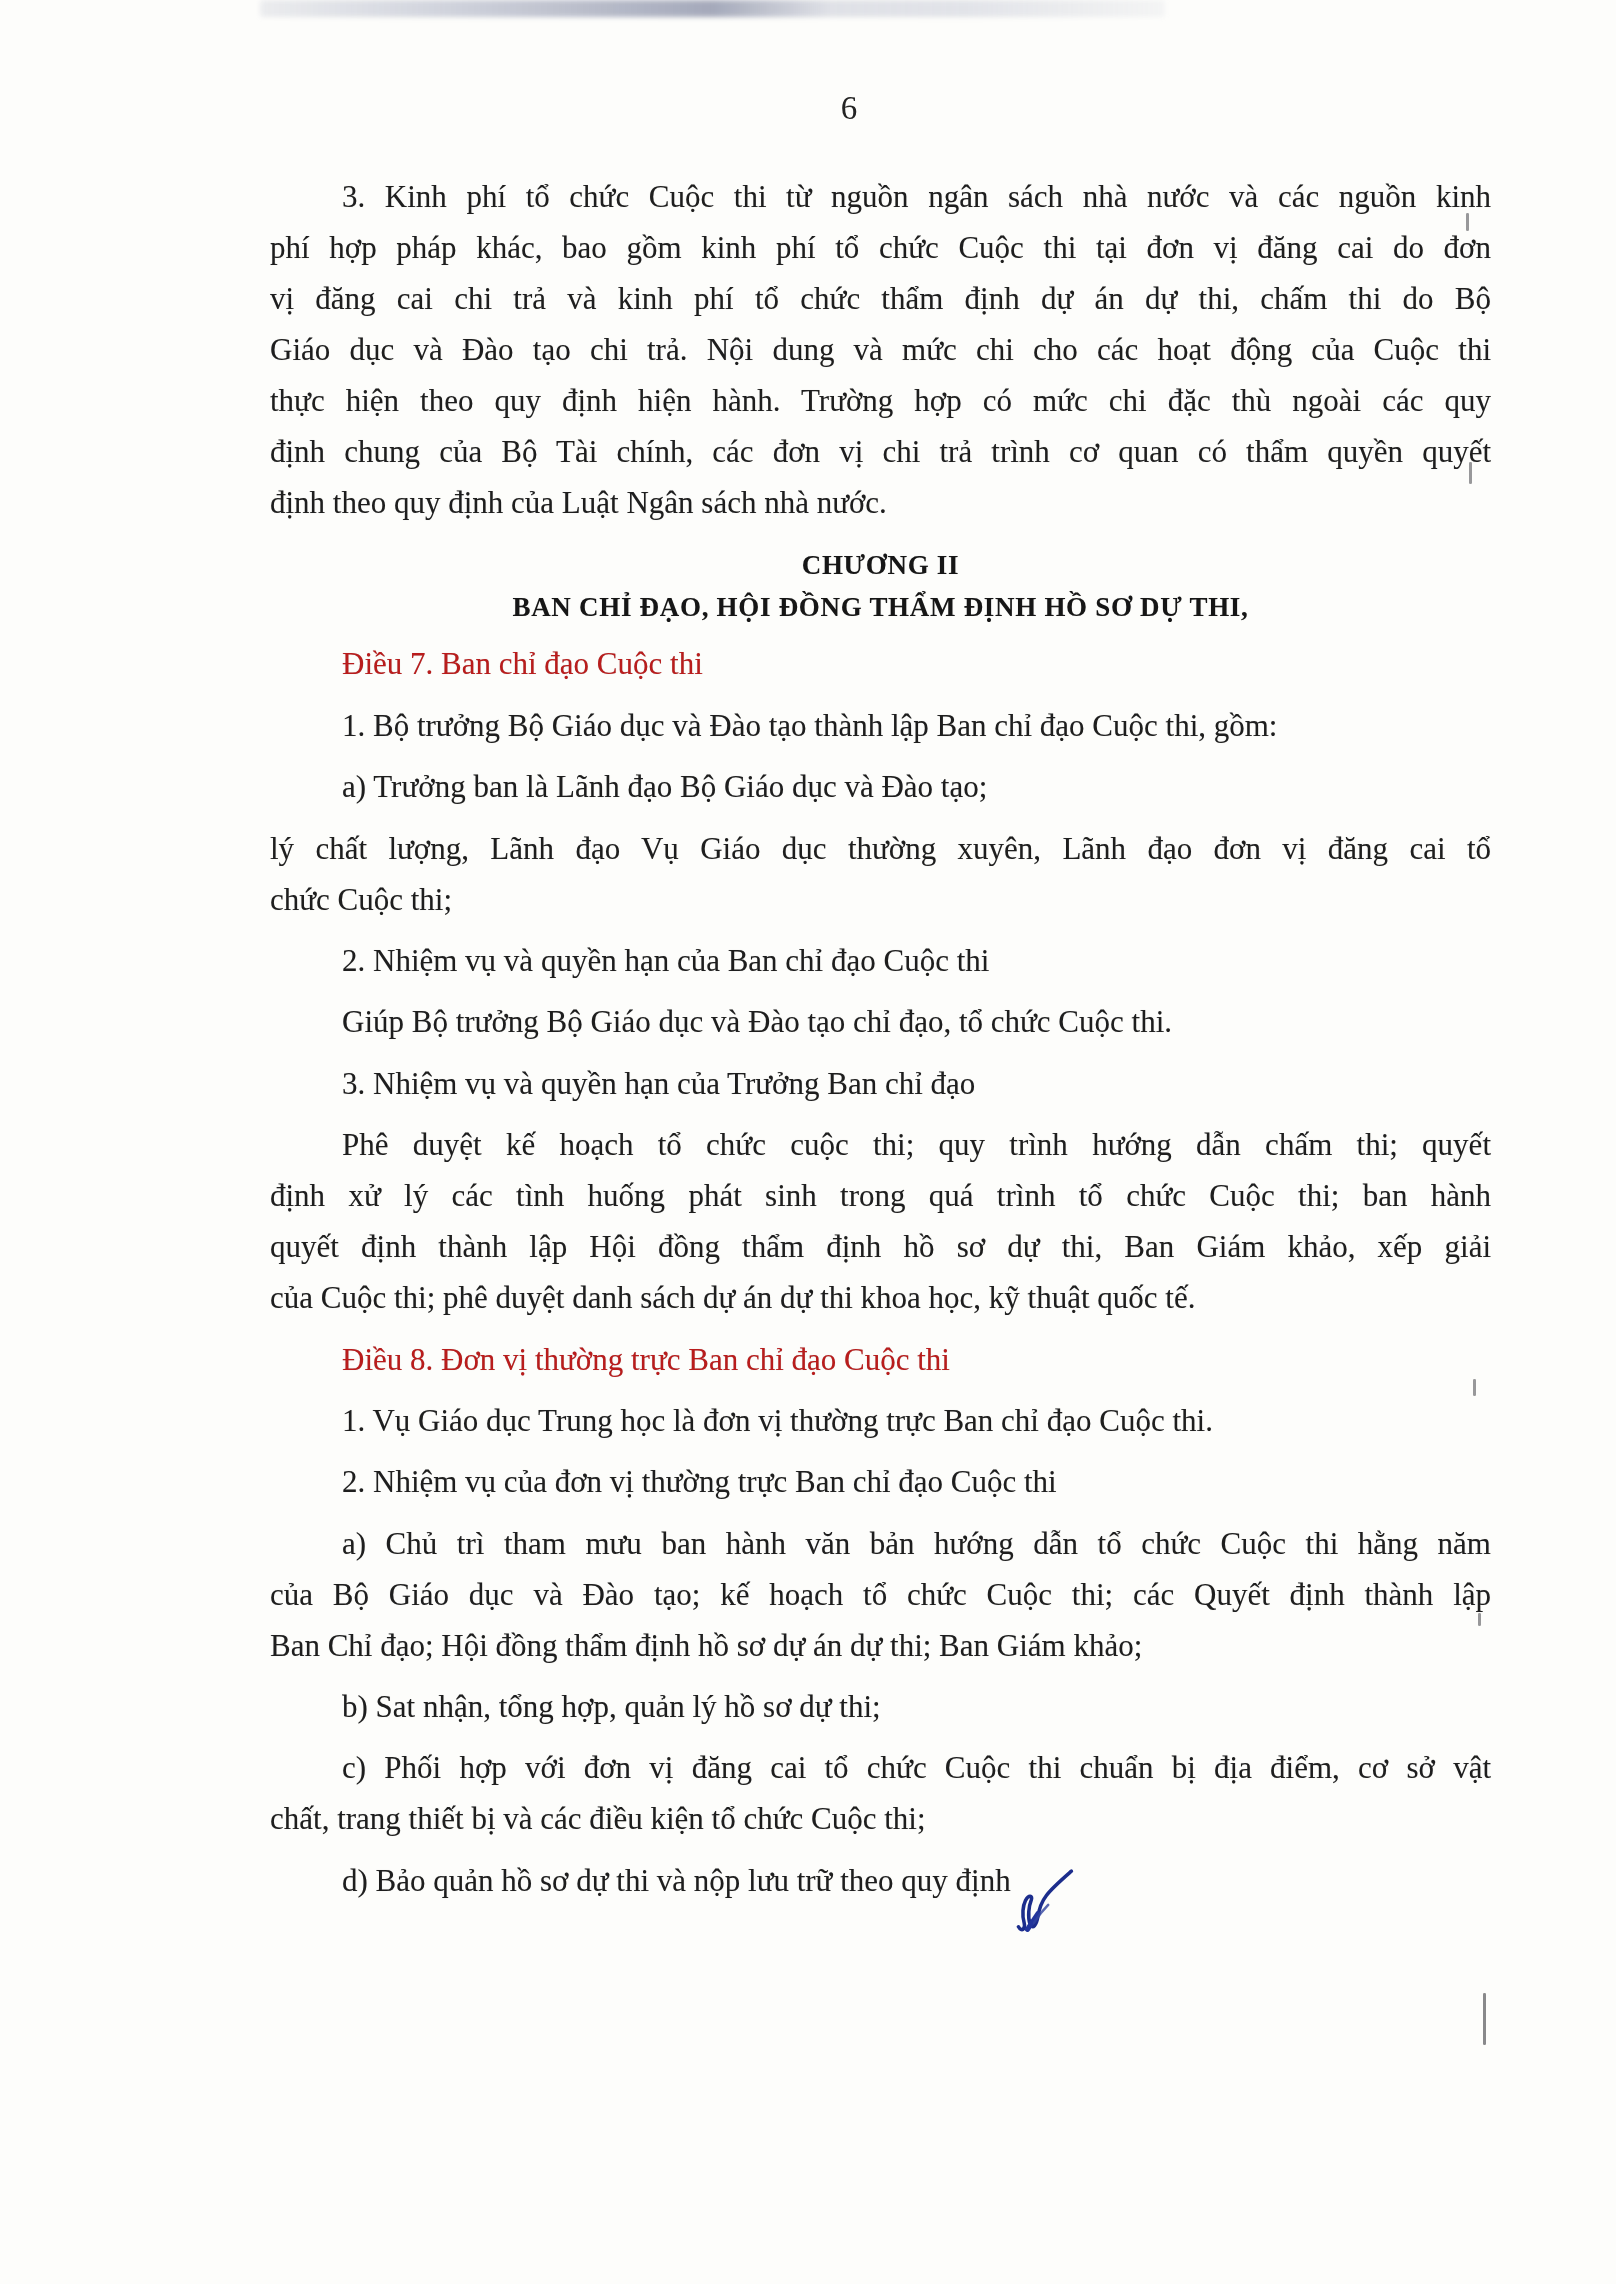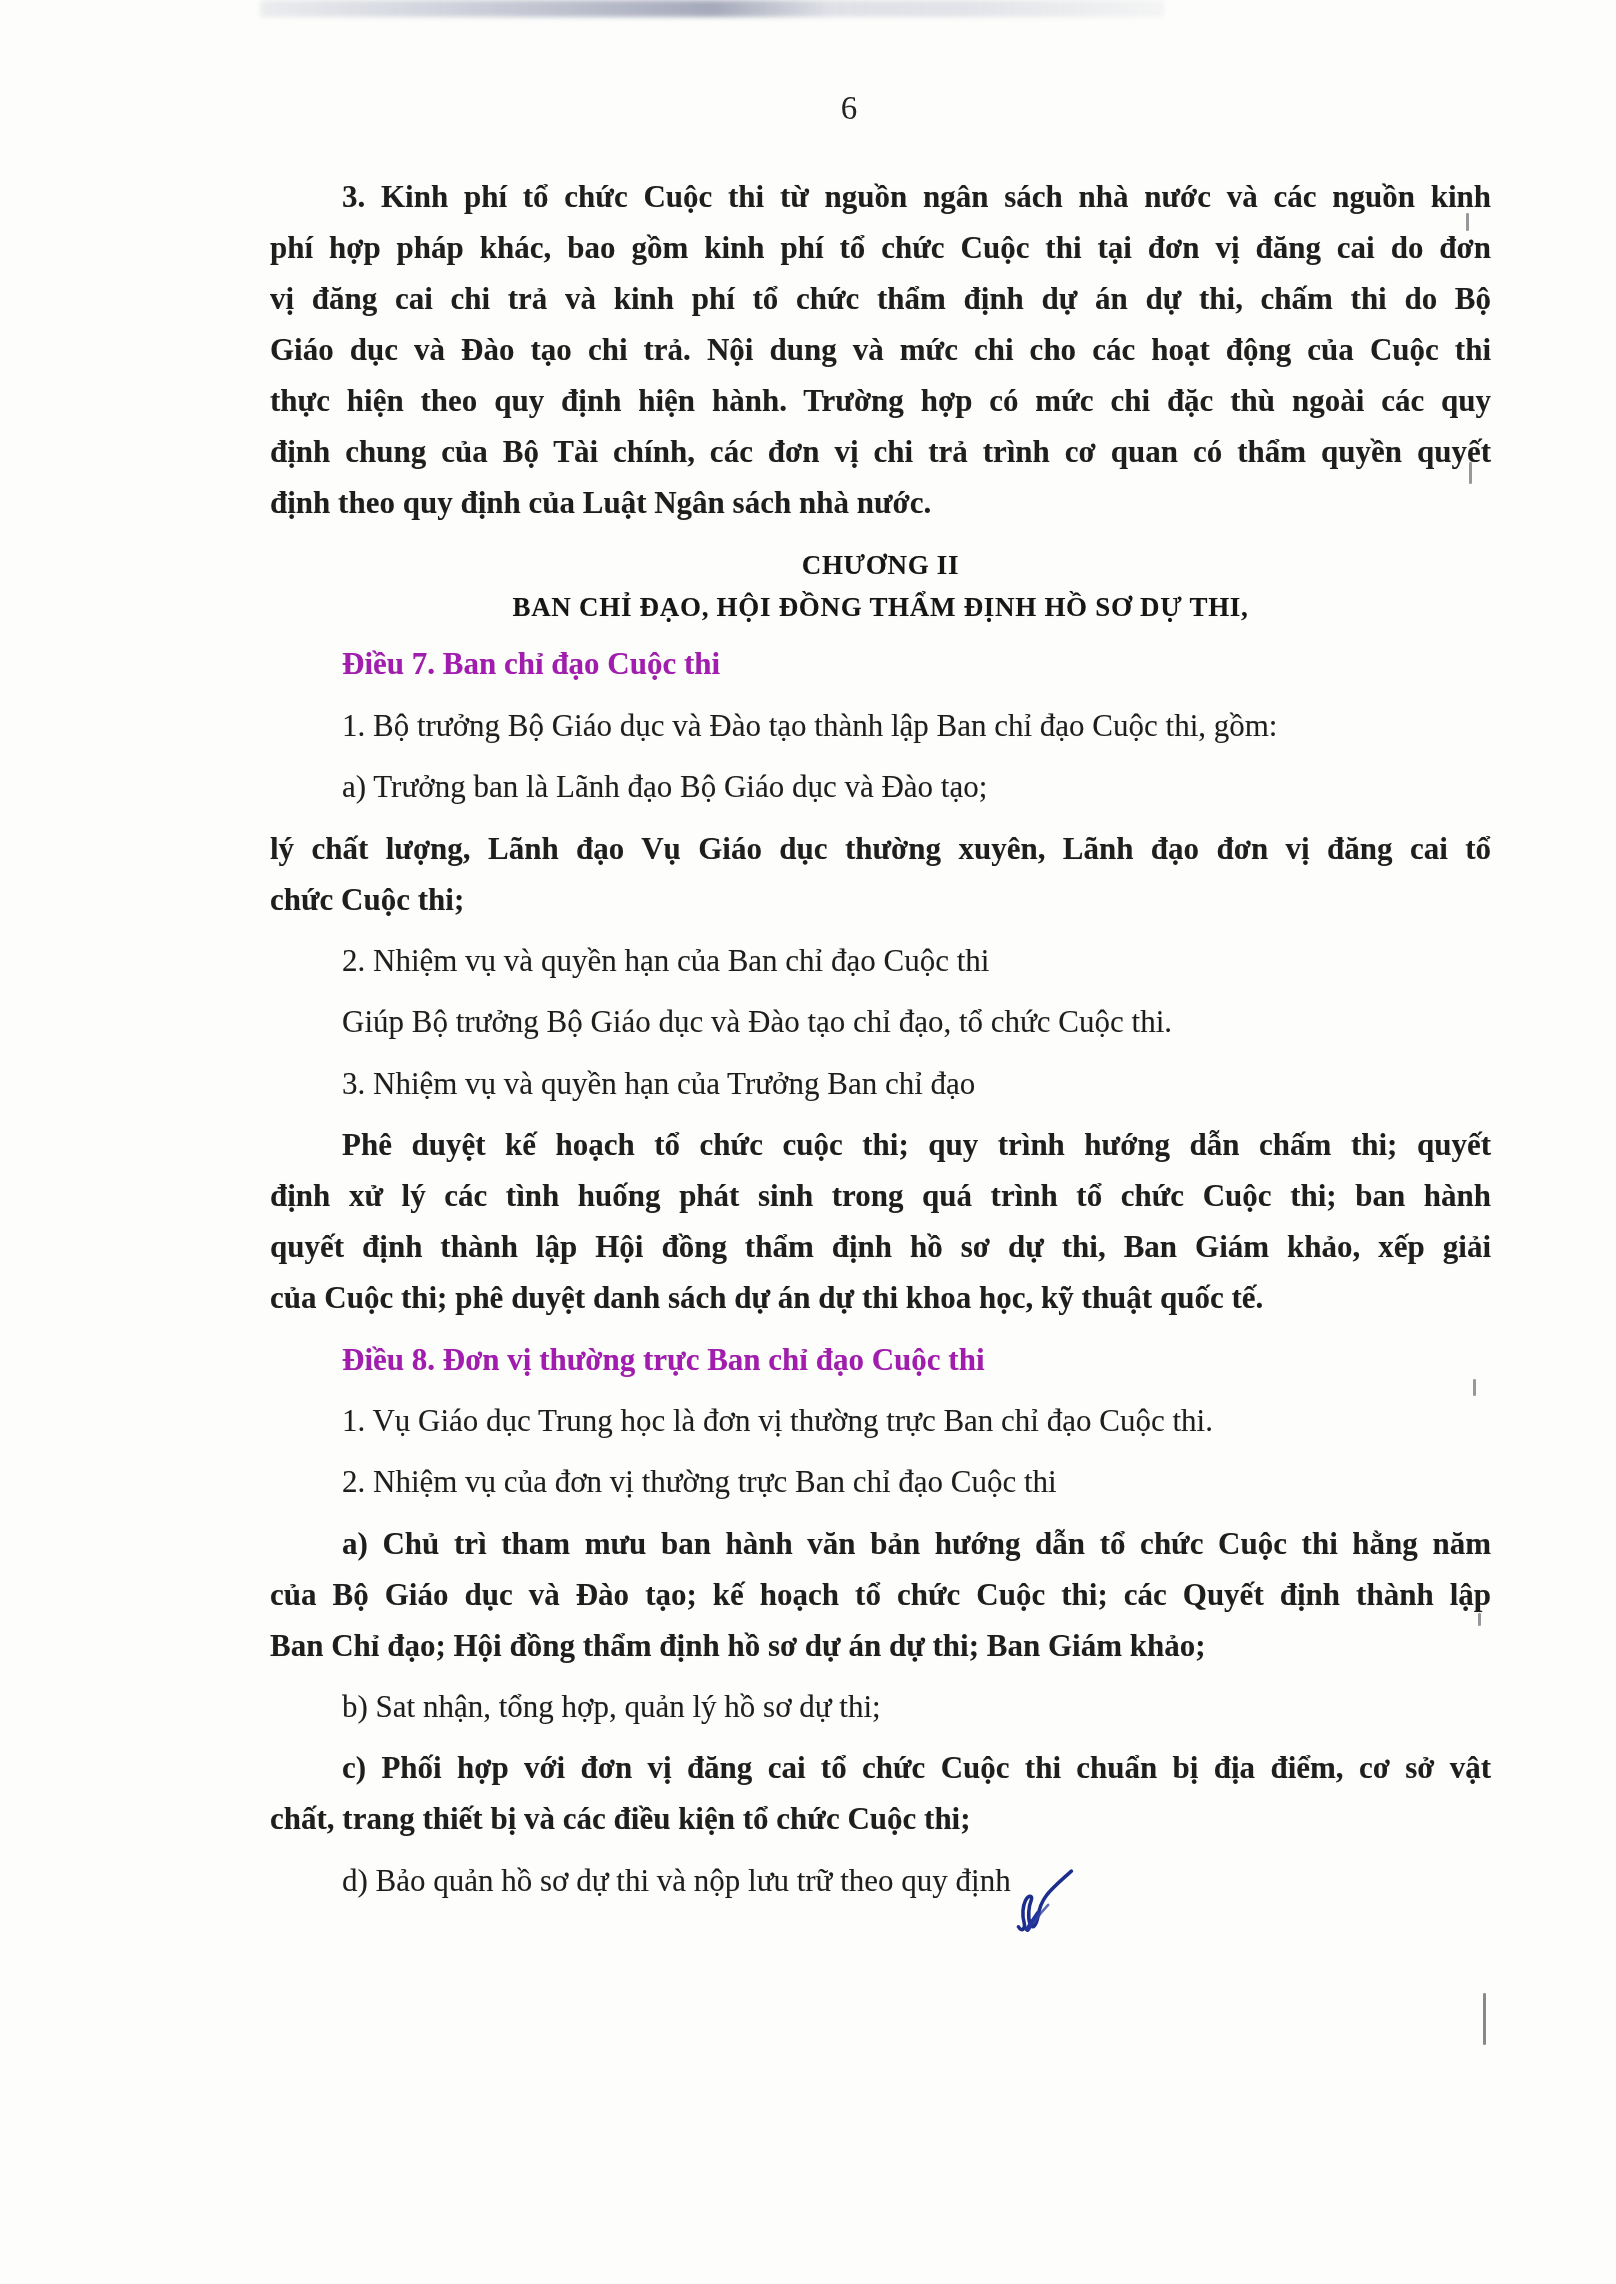--- a/index.html
+++ b/index.html
@@ -48,29 +48,29 @@
     color: #242424;
   }
 
   .content {
     position: absolute;
     left: 270px; top: 161px; width: 1221px;
     font-size: 31px;
     text-shadow: 0 0 0.7px rgba(20,20,20,0.25);
   }
   .blk { margin-top: 10.4px; }
-  .line { line-height: 51px; font-weight: bold; }
+  .line { line-height: 51px; }
   .j    { text-align: justify; text-align-last: justify; }
   .fi   { text-indent: 72px; }
   .single { padding-left: 72px; line-height: 51px; }
 
   .chapter { margin-top: 15.6px; text-align: center; font-weight: bold; color: #161616; }
   .chapter .hline { line-height: 42px; font-size: 27px; letter-spacing: 0.7px; }
 
-  .art-heading { font-weight: bold; color: #a21caf; }
+  .art-heading { font-weight: normal; color: #b91c1c; }
 
   .ditem { white-space: nowrap; }
   .pen-flourish {
     display: inline-block;
     vertical-align: baseline;
     margin-left: 1.3px;
     margin-bottom: -40px;
     position: relative;
     top: 9px;
   }

